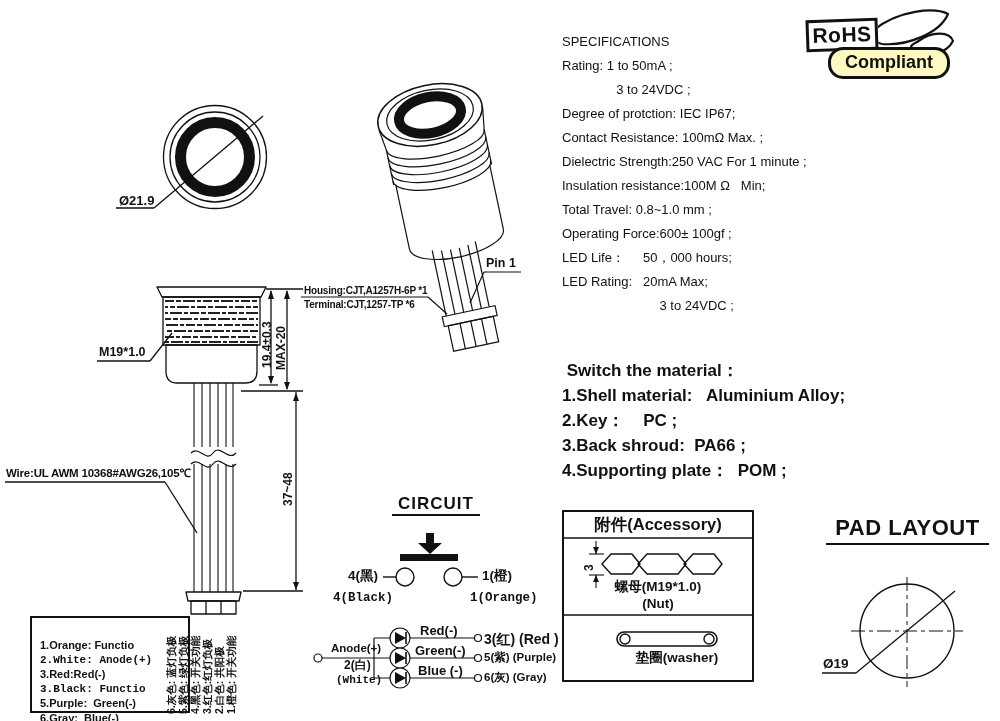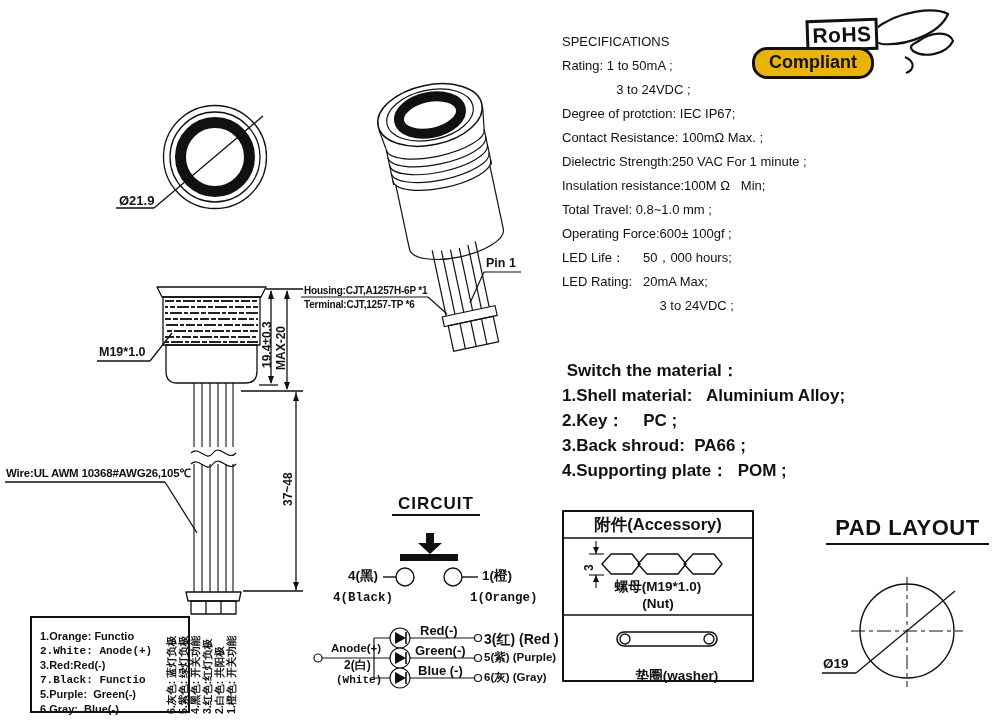--- a/index.html
+++ b/index.html
@@ -8,30 +8,30 @@
   #art{position:absolute;left:0;top:0;}
   .t{position:absolute;white-space:pre;color:#111;font-weight:bold;
      font-family:"Liberation Sans",sans-serif;line-height:1.15;}
   .mono{font-family:"Liberation Mono",monospace;}
   .rot{transform:rotate(-90deg);transform-origin:0 0;}
   .ctr{text-align:center;}
   .specs .spec-line{white-space:pre;font-weight:normal;font-size:13px;line-height:24px;}
   .mats .spec-line{white-space:pre;font-weight:bold;font-size:17px;line-height:25px;}
   .specs,.mats{position:absolute;}
   .legend{position:absolute;left:30px;top:616px;width:160px;height:97px;
-          border:2px solid #111;padding:11px 0 0 8px;box-sizing:border-box;}
+          border:2px solid #111;padding:20px 0 0 8px;box-sizing:border-box;}
   .legend div{font-size:11px;font-weight:bold;line-height:14.6px;white-space:pre;}
   .legend div:nth-child(2),.legend div:nth-child(4){font-family:"Liberation Mono",monospace;}
   .cncol{position:absolute;transform:rotate(-90deg);transform-origin:0 0;
          font-size:10.5px;font-weight:bold;white-space:nowrap;}
   .rohs1{position:absolute;left:806px;top:19px;width:66px;height:26px;border:3px solid #111;
          background:#fff;transform:rotate(-2deg);text-align:center;font-weight:bold;
          font-size:21px;line-height:25px;letter-spacing:.5px;}
-  .rohs2{position:absolute;left:752px;top:47px;width:116px;height:26px;border:3px solid #111;
-         border-radius:15px;background:#eab308;text-align:center;font-weight:bold;
+  .rohs2{position:absolute;left:828px;top:47px;width:116px;height:26px;border:3px solid #111;
+         border-radius:15px;background:#fef9c3;text-align:center;font-weight:bold;
          font-size:18px;line-height:25px;}
   .title-ul{border-bottom:2.5px solid #111;}
 </style>
 </head>
 <body>
 
 <div id="canvas">
 
 <svg id="art" width="1000" height="721" viewBox="0 0 1000 721">
 
@@ -258,30 +258,30 @@
 <div class="t" style="left:415px;top:644px;font-size:13px;">Green(-)</div>
 <div class="t" style="left:418px;top:664px;font-size:13px;">Blue (-)</div>
 <div class="t" style="left:484px;top:631px;font-size:14px;text-align:right;">3(红) (Red )</div>
 <div class="t" style="left:484px;top:651px;font-size:11.5px;">5(紫) (Purple)</div>
 <div class="t" style="left:484px;top:671px;font-size:11.5px;">6(灰) (Gray)</div>
 
 <div class="t ctr" style="left:563px;top:515px;width:190px;font-size:16.5px;">附件(Accessory)</div>
 <div class="t rot" style="left:583px;top:571px;font-size:12px;">3</div>
 <div class="t ctr" style="left:563px;top:579px;width:190px;font-size:13.5px;">螺母(M19*1.0)</div>
 <div class="t ctr" style="left:563px;top:596px;width:190px;font-size:13.5px;">(Nut)</div>
-<div class="t ctr" style="left:563px;top:650px;width:228px;font-size:13.5px;margin-top:18px;">垫圈(washer)</div>
+<div class="t ctr" style="left:563px;top:650px;width:228px;font-size:13.5px;">垫圈(washer)</div>
 
 <div class="t ctr title-ul" style="left:826px;top:515px;width:163px;font-size:22px;letter-spacing:.5px;padding-bottom:3px;">PAD LAYOUT</div>
 <div class="t" style="left:823px;top:656px;font-size:13.5px;">Ø19</div>
 
 <div class="legend">
   <div>1.Orange: Functio</div>
   <div>2.White: Anode(+)</div>
   <div>3.Red:Red(-)</div>
-  <div>7.Black: Functio</div>
+  <div>3.Black: Functio</div>
   <div>5.Purple:  Green(-)</div>
   <div>6.Gray:  Blue(-)</div>
 </div>
 
 <div class="cncol" style="left:165px;top:714px;">6.灰色: 蓝灯负极</div>
 <div class="cncol" style="left:177px;top:714px;">5.紫色: 绿灯负极</div>
 <div class="cncol" style="left:189px;top:714px;">4.黑色: 开关功能</div>
 <div class="cncol" style="left:201px;top:714px;">3.红色:红灯负极</div>
 <div class="cncol" style="left:213px;top:714px;">2.白色: 共阳极</div>
 <div class="cncol" style="left:225px;top:714px;">1.橙色: 开关功能</div>

